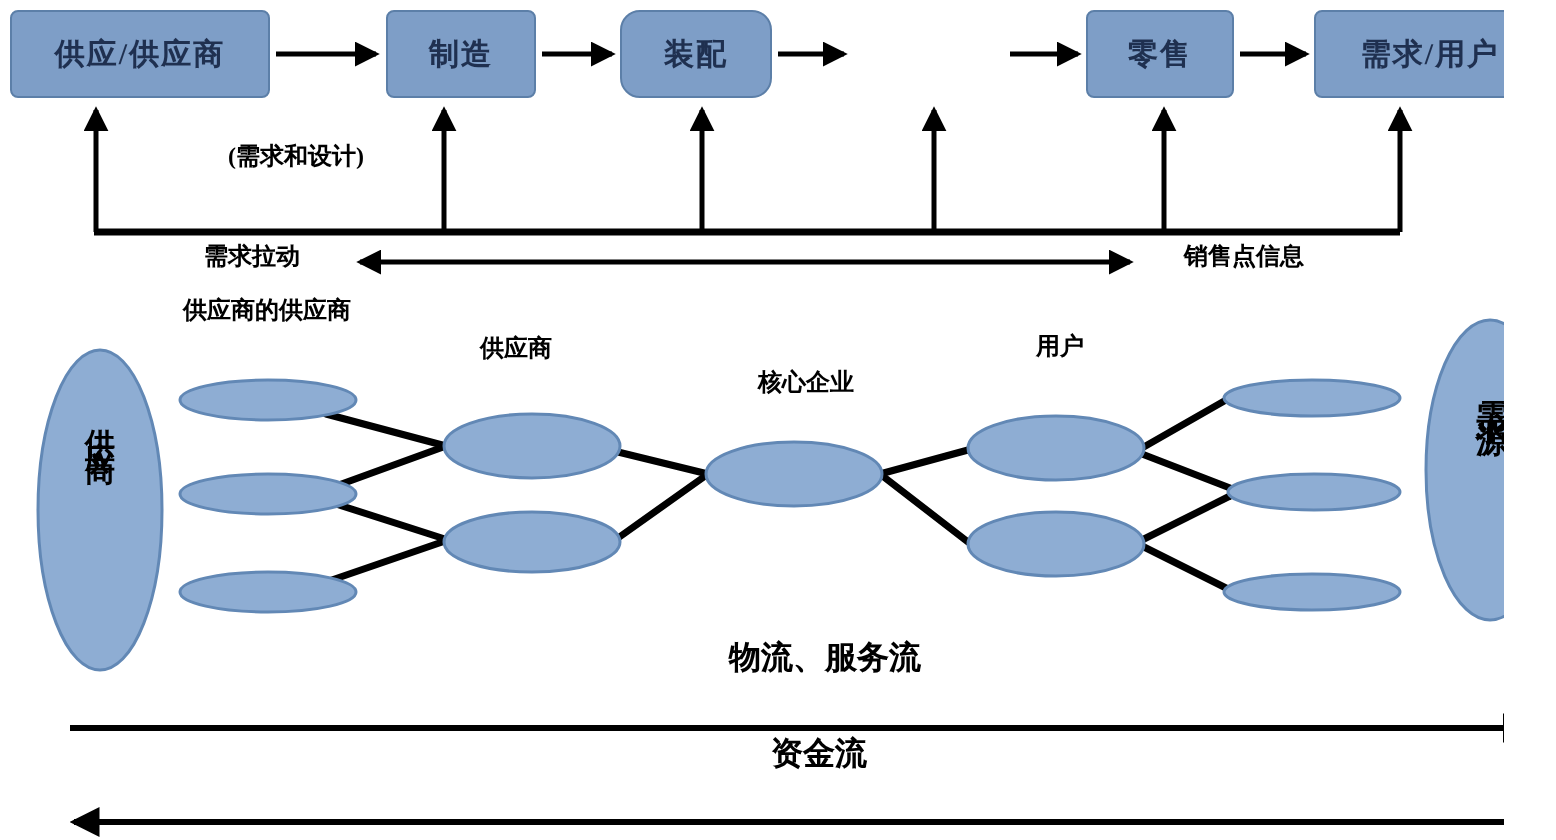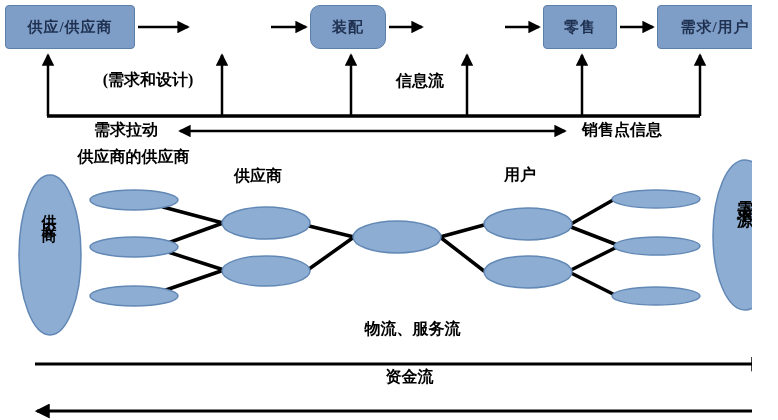--- a/index.html
+++ b/index.html
@@ -12,21 +12,21 @@
     position:absolute;top:5px;height:44px;box-sizing:border-box;
     background:var(--box_fill,#7E9EC7);
     border:1.5px solid var(--box_border,#5C7FA8);
     border-radius:4px;
     display:flex;align-items:center;justify-content:center;
     font-size:15px;font-weight:bold;color:var(--box_text,#1F3050);
     letter-spacing:1px;
   }
   .lbl{
     position:absolute;text-align:center;font-weight:bold;color:#000;
-    font-size:16px;white-space:nowrap;
+    font-size:12px;white-space:nowrap;
   }
   .lbl-big{font-size:16px;}
   .vtext{
     position:absolute;writing-mode:vertical-rl;text-orientation:upright;
     font-weight:bold;color:#000;letter-spacing:6px;text-align:center;
   }
   .ell{fill:var(--ellipse_fill,#8EADD3);stroke:var(--ellipse_border,#6288B5);stroke-width:1.5;}
   .link{stroke:var(--arrow,#000);stroke-width:3.5;stroke-linecap:round;}
   .arrow{stroke:var(--arrow,#000);stroke-width:2.5;fill:none;}
   .arrow-thick{stroke:var(--arrow,#000);stroke-width:3;fill:none;}
@@ -86,32 +86,33 @@
     <ellipse class="ell" cx="656" cy="199" rx="44" ry="9"></ellipse>
     <ellipse class="ell" cx="657" cy="246" rx="43" ry="9"></ellipse>
     <ellipse class="ell" cx="656" cy="296" rx="44" ry="9"></ellipse>
     <ellipse class="ell" cx="745" cy="235" rx="32" ry="75"></ellipse>
 
     <line class="arrow-thick" x1="35" y1="364" x2="764" y2="364" marker-end="url(#ah)"></line>
     <line class="arrow-thick" x1="764" y1="411" x2="37" y2="411" marker-end="url(#ah)"></line>
   </svg>
 
   <div class="flow-box" style="left:5px;width:130px;">供应/供应商</div>
+  <div class="flow-box" style="left:193px;width:75px;">制造</div>
   <div class="flow-box" style="left:310px;width:76px;border-radius:10px;">装配</div>
   <div class="flow-box" style="left:657px;width:116px;">需求/用户</div>
   <div class="flow-box" style="left:543px;width:74px;">零售</div>
 
   <div class="lbl" style="left:86px;top:70px;width:124px;">(需求和设计)</div>
-  <div class="lbl" style="left:382px;top:71px;width:76px;">信息流</div>
   <div class="lbl" style="left:570px;top:120px;width:104px;">销售点信息</div>
   <div class="lbl" style="left:84px;top:120px;width:84px;">需求拉动</div>
 
   <div class="lbl" style="left:66px;top:147px;width:135px;">供应商的供应商</div>
   <div class="lbl" style="left:212px;top:166px;width:92px;">供应商</div>
-  <div class="lbl" style="left:486px;top:165px;width:68px;">用户</div>
+  <div class="lbl" style="left:351px;top:183px;width:104px;">核心企业</div>
+  <div class="lbl" style="left:496px;top:165px;width:68px;">用户</div>
 
   <div class="vtext" style="left:39px;top:202px;font-size:15px;">供应商</div>
   <div class="vtext" style="left:734px;top:187px;font-size:16px;">需求源</div>
 
   <div class="lbl lbl-big" style="left:310px;top:319px;width:205px;">物流、服务流</div>
   <div class="lbl lbl-big" style="left:352px;top:367px;width:115px;">资金流</div>
 
 </div>
 
 </body></html>

